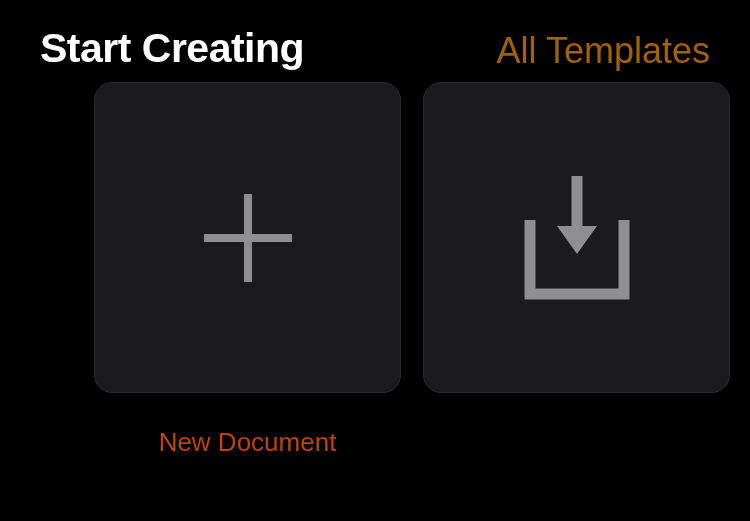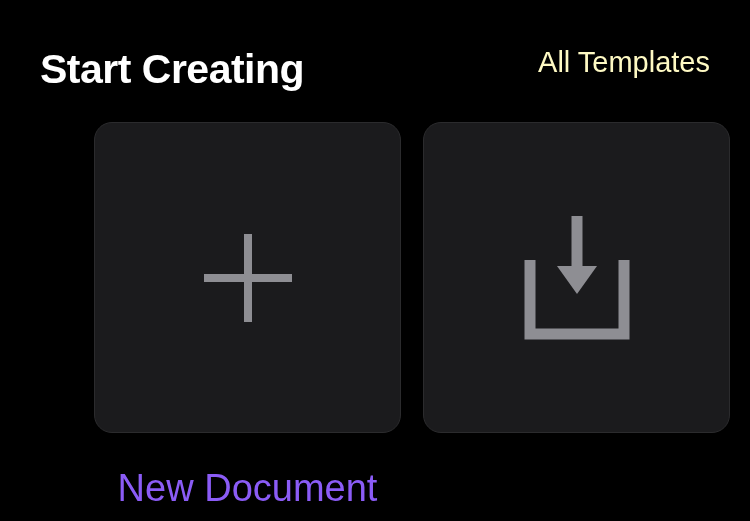--- a/index.html
+++ b/index.html
@@ -10,34 +10,33 @@
     body {
       width: 750px;
       height: 521px;
       background: #000000;
       font-family: -apple-system, BlinkMacSystemFont, "Segoe UI", Helvetica, Arial, sans-serif;
       overflow: hidden;
     }
     .header {
       display: flex;
       justify-content: space-between;
-      align-items: flex-start;
+      align-items: flex-end;
       padding: 6px 40px 0 40px;
       height: 72px;
-      margin-top: 40px;
     }
     .title {
       color: #ffffff;
       font-size: 41px;
       font-weight: 700;
       letter-spacing: -0.5px;
     }
     .templates-link {
-      color: #fef9c3;
-      font-size: 29px;
+      color: #a16207;
+      font-size: 36px;
       font-weight: 400;
       cursor: pointer;
     }
     .cards-row {
       display: flex;
       gap: 22px;
       padding: 10px 40px 0 94px;
     }
     .card-container {
       display: flex;
@@ -49,22 +48,22 @@
       height: 311px;
       background: #1b1b1d;
       border: 1px solid #2b2b2d;
       border-radius: 18px;
       display: flex;
       align-items: center;
       justify-content: center;
       cursor: pointer;
     }
     .card-label {
-      color: #8b5cf6;
-      font-size: 38px;
+      color: #c2410c;
+      font-size: 26px;
       font-weight: 500;
       margin-top: 34px;
       text-align: center;
     }
     .plus-icon {
       width: 96px;
       height: 96px;
       display: block;
     }
     .import-icon {

